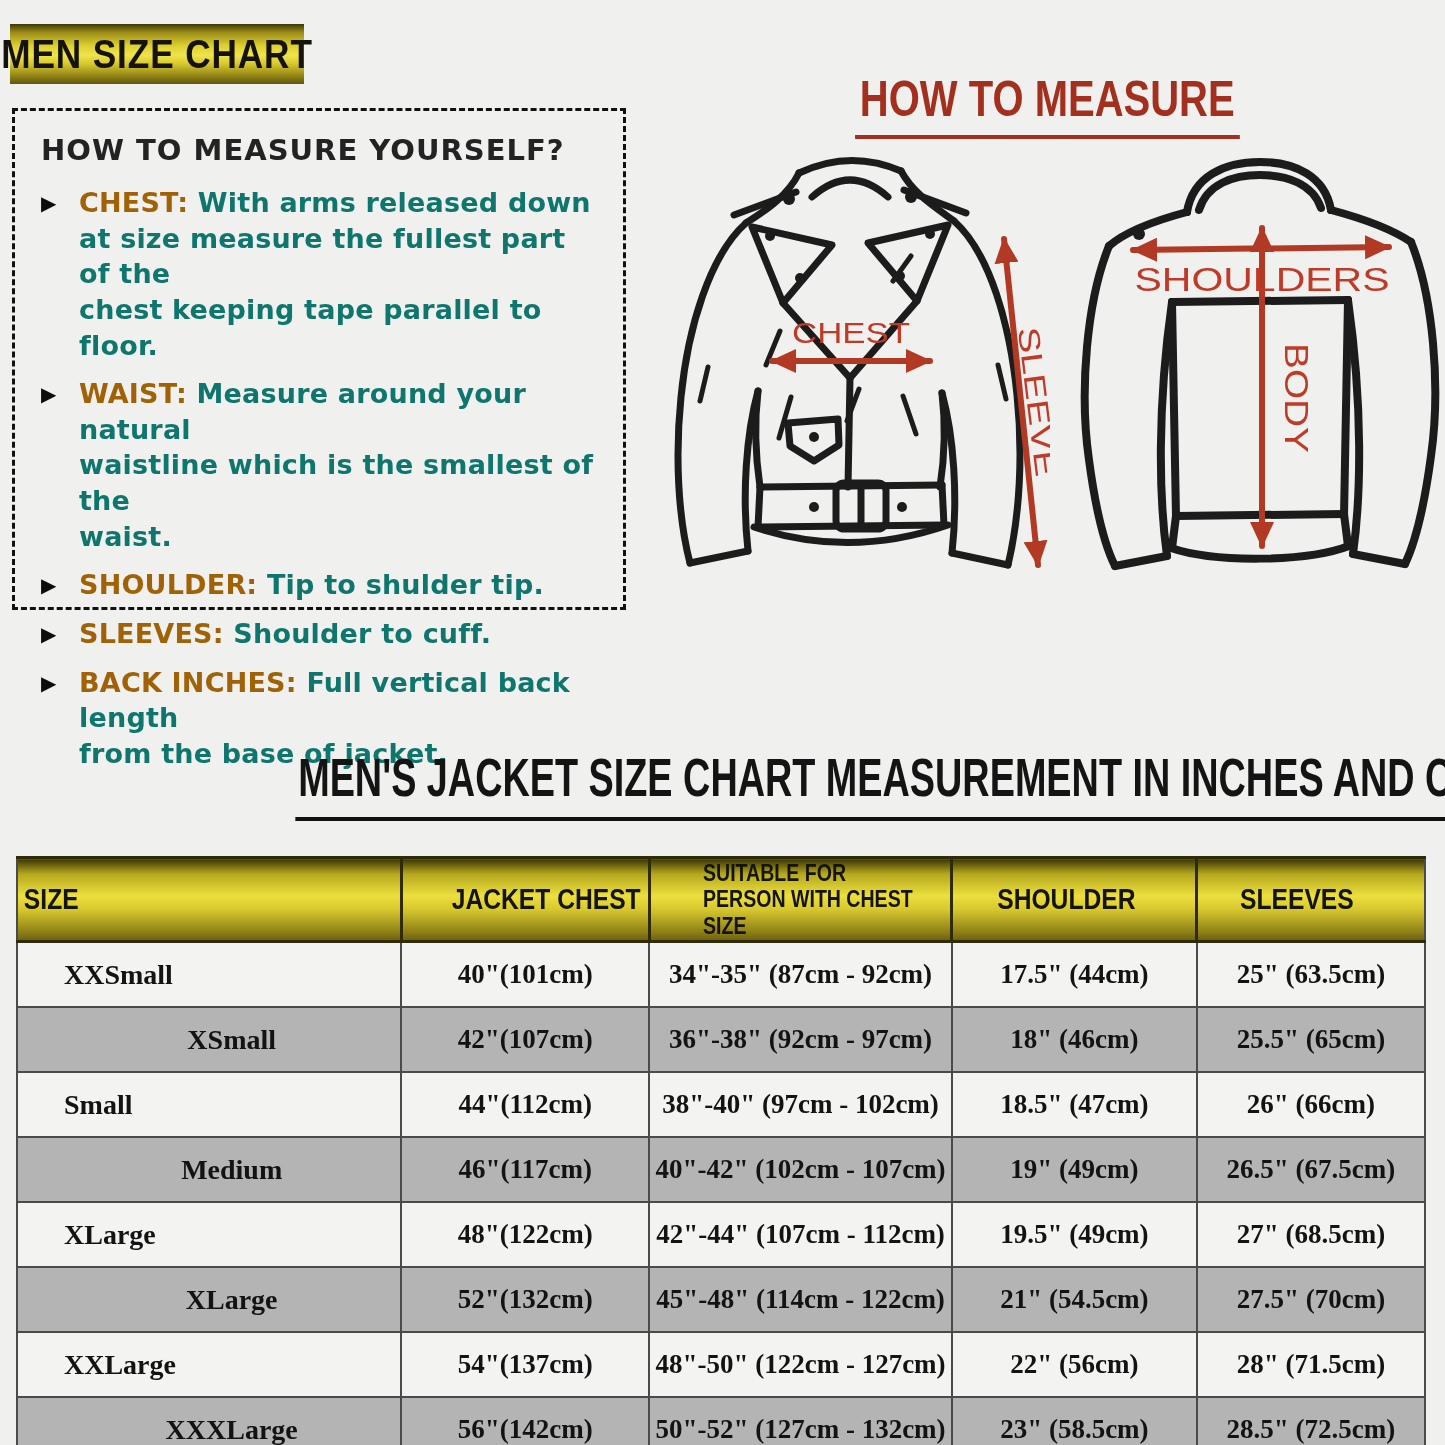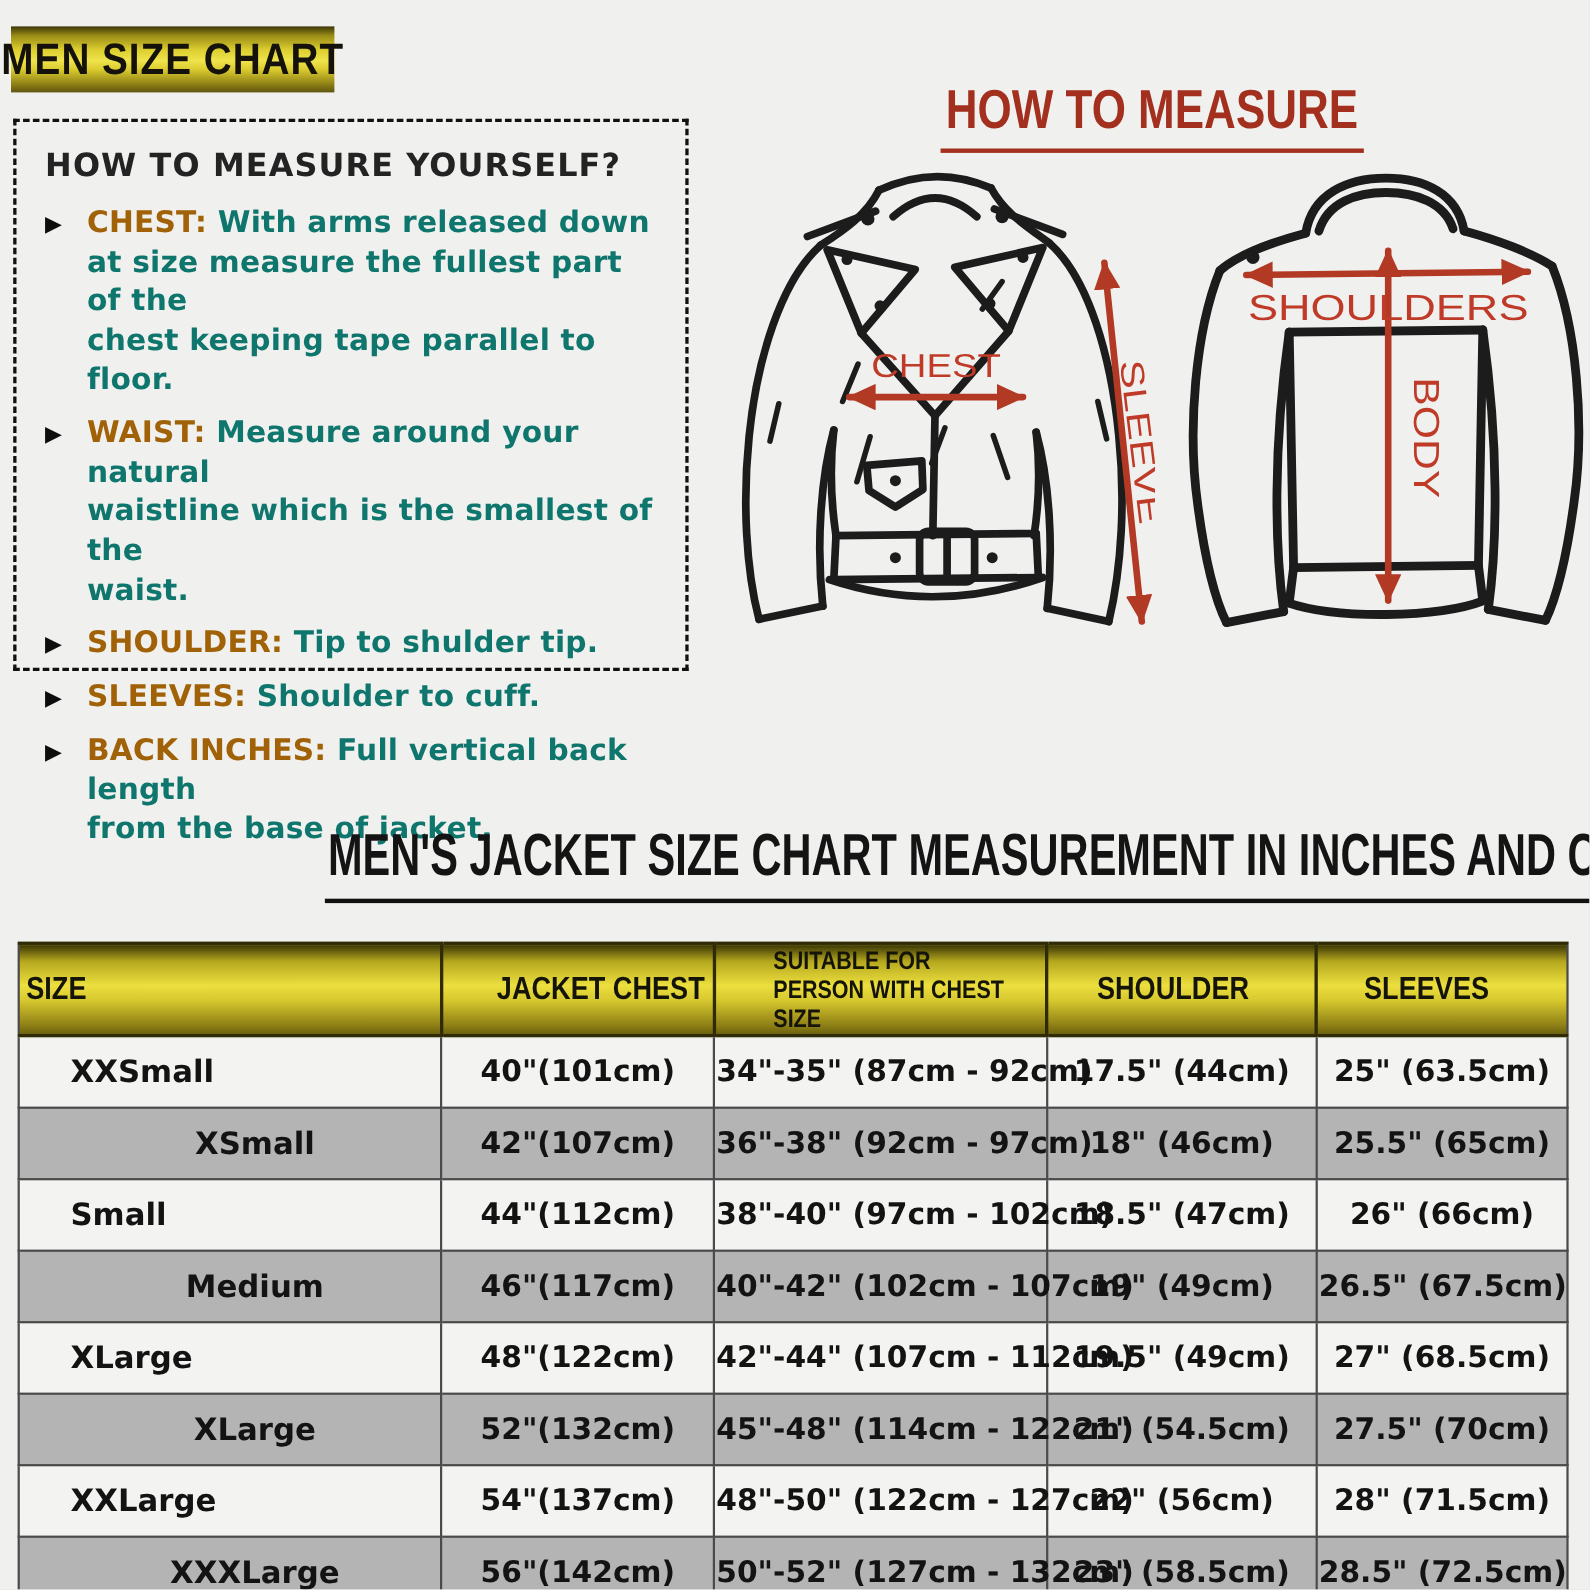--- a/index.html
+++ b/index.html
@@ -67,21 +67,21 @@
   }
   .size-table th + th{border-left:3px solid #2f2b07;padding-left:32px;}
   .size-table th span{
     display:inline-block;font-family:"Liberation Sans",sans-serif;font-weight:bold;
     font-size:29px;color:#151408;transform:scaleX(.85);transform-origin:center;white-space:nowrap;
   }
   .size-table th.wrap span{font-size:23px;line-height:1.15;white-space:normal;max-width:280px;}
   .size-table td{
     height:61px;vertical-align:middle;text-align:center;
     font-size:27px;font-weight:bold;color:#131313;
-    border:2px solid #4a4a4a;white-space:nowrap;
+    border:2px solid #4a4a4a;white-space:nowrap;font-family:Liberation Serif, serif;
   }
   .size-table td.size-col{text-align:left;padding-left:46px;font-size:28px;}
   .size-table tr.light td{background:#f3f3f1;}
   .size-table tr.gray td{background:#b4b4b4;text-align:center;}
 </style>
 </head>
 <body>
 
 <div class="canvas">
 

